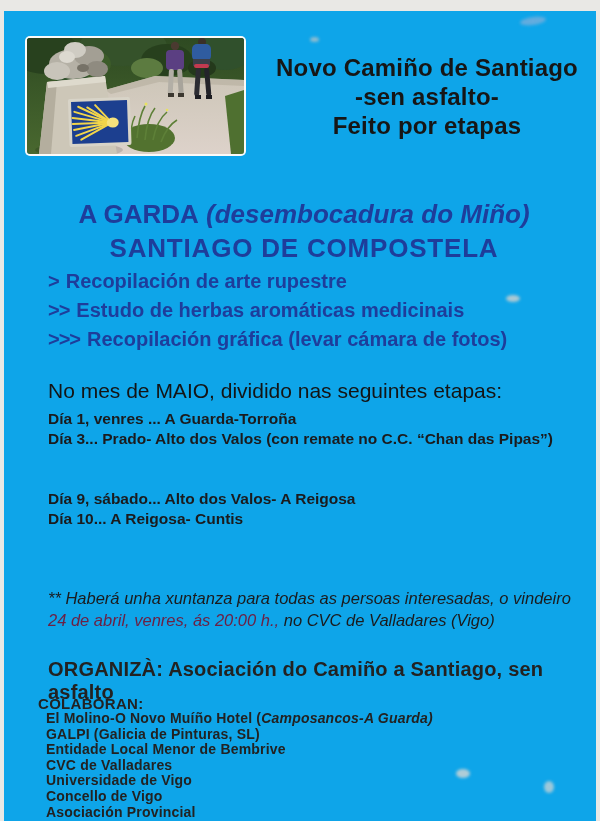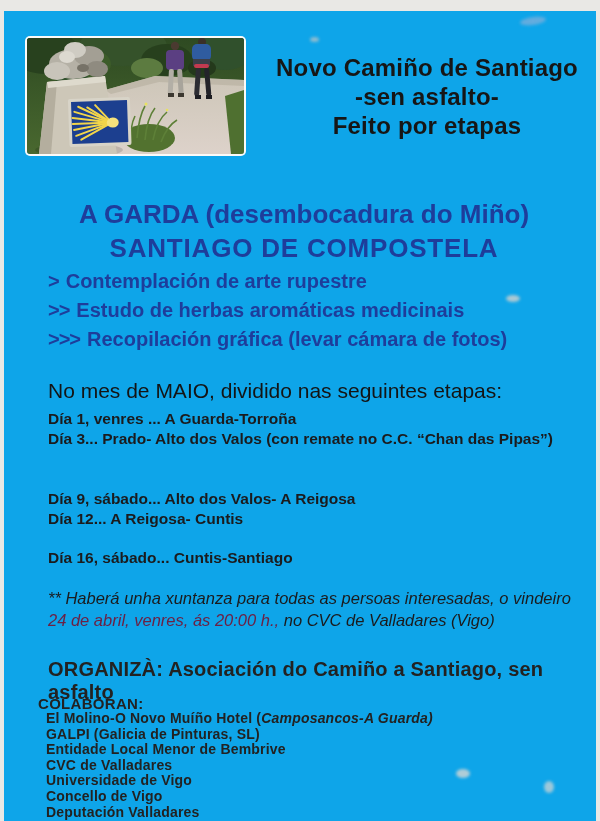--- a/index.html
+++ b/index.html
@@ -14,21 +14,21 @@
   
   .photo{position:absolute;left:23px;top:27px;width:217px;height:116px;border-radius:3px;overflow:hidden;box-shadow:0 0 0 2px #fbfaf8;}
   
   .title-block{
     position:absolute;left:248px;top:42px;width:350px;text-align:center;
     font-weight:700;font-size:24px;line-height:29px;color:#161616;letter-spacing:0.2px;
   }
   
   .route1{position:absolute;left:0;top:188px;width:600px;text-align:center;
     color:#1e3d9b;font-weight:700;font-size:26px;}
-  .route1 .it{}
+  .route1 .it{font-style:italic;}
   .route2{position:absolute;left:0;top:222px;width:600px;text-align:center;
     color:#1e3d9b;font-weight:700;font-size:26px;letter-spacing:0.8px;}
   
   .activity{position:absolute;left:44px;color:#1e3d9b;font-weight:600;font-size:20px;white-space:nowrap;}
   .activity .bullet{letter-spacing:-1px;margin-right:7px;font-weight:700;}
   
   .sched-head{position:absolute;left:44px;top:368px;font-weight:400;font-size:21px;color:#141414;}
   .stage-group{position:absolute;left:44px;font-size:15.5px;font-weight:600;line-height:19.5px;color:#1b1b1d;}
   
   .note{position:absolute;left:44px;top:577px;font-size:16.5px;font-weight:400;font-style:italic;line-height:21.5px;color:#1b1b1d;white-space:nowrap;}
@@ -147,51 +147,48 @@
 
   <div class="title-block">
     <div>Novo Camiño de Santiago</div>
     <div>-sen asfalto-</div>
     <div>Feito por etapas</div>
   </div>
 
   <div class="route1"><span>A GARDA</span><span class="it"> (desembocadura do Miño)</span></div>
   <div class="route2">SANTIAGO DE COMPOSTELA</div>
 
-  <div class="activity" style="top:259px;"><span class="bullet">&gt;</span><span>Contemplación de arte rupestre</span></div>
+  <div class="activity" style="top:259px;"><span class="bullet">&gt;</span><span>Recopilación de arte rupestre</span></div>
   <div class="activity" style="top:288px;"><span class="bullet">&gt;&gt;</span><span>Estudo de herbas aromáticas medicinais</span></div>
   <div class="activity" style="top:317px;"><span class="bullet">&gt;&gt;&gt;</span><span>Recopilación gráfica (levar cámara de fotos)</span></div>
 
   <div class="sched-head">No mes de MAIO, dividido nas seguintes etapas:</div>
 
   <div class="stage-group" style="top:398px;">
     <div>Día 1, venres ... A Guarda-Torroña</div>
     <div>Día 3... Prado- Alto dos Valos (con remate no C.C. “Chan das Pipas”)</div>
   </div>
 
   <div class="stage-group" style="top:478px;">
     <div>Día 9, sábado... Alto dos Valos- A Reigosa</div>
-    <div>Día 12... A Reigosa- Cuntis</div>
+    <div>Día 10... A Reigosa- Cuntis</div>
   </div>
 
-  <div class="stage-group" style="top:537px;">
-    <div>Día 16, sábado... Cuntis-Santiago</div>
-  </div>
 
   <div class="note">
     <div>** Haberá unha xuntanza para todas as persoas interesadas, o vindeiro</div>
     <div><span class="maroon">24 de abril, venres, ás 20:00 h.,</span><span> no CVC de Valladares (Vigo)</span></div>
   </div>
 
   <div class="organiza"><span>ORGANIZÀ:</span><span style="font-weight:600;"> Asociación do Camiño a Santiago, sen asfalto</span></div>
 
   <div class="colab-label">COLABORAN:</div>
   <div class="colab-list">
     <div><span>El Molino-O Novo Muíño Hotel (</span><span class="it">Camposancos-A Guarda)</span></div>
     <div>GALPI (Galicia de Pinturas, SL)</div>
     <div>Entidade Local Menor de Bembrive</div>
     <div>CVC de Valladares</div>
     <div>Universidade de Vigo</div>
     <div>Concello de Vigo</div>
-    <div>Deputación Valladares</div>
+    <div>Asociación Provincial</div>
   </div>
 
 </div>
 
 </body></html>

